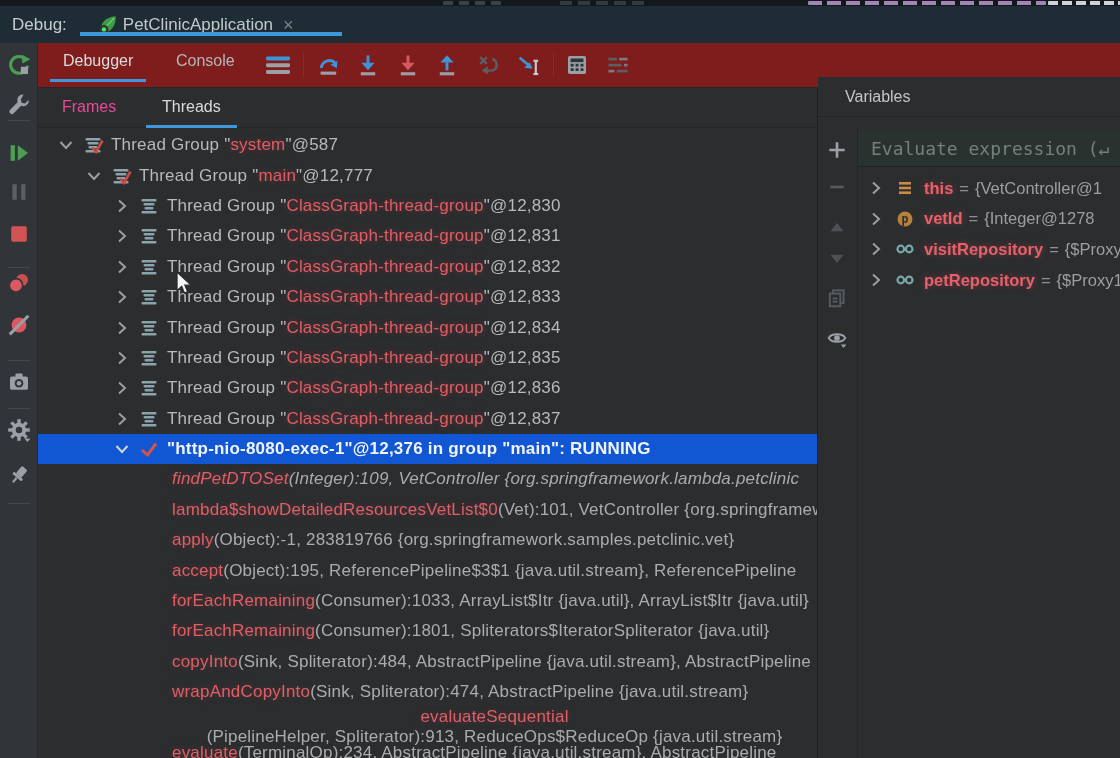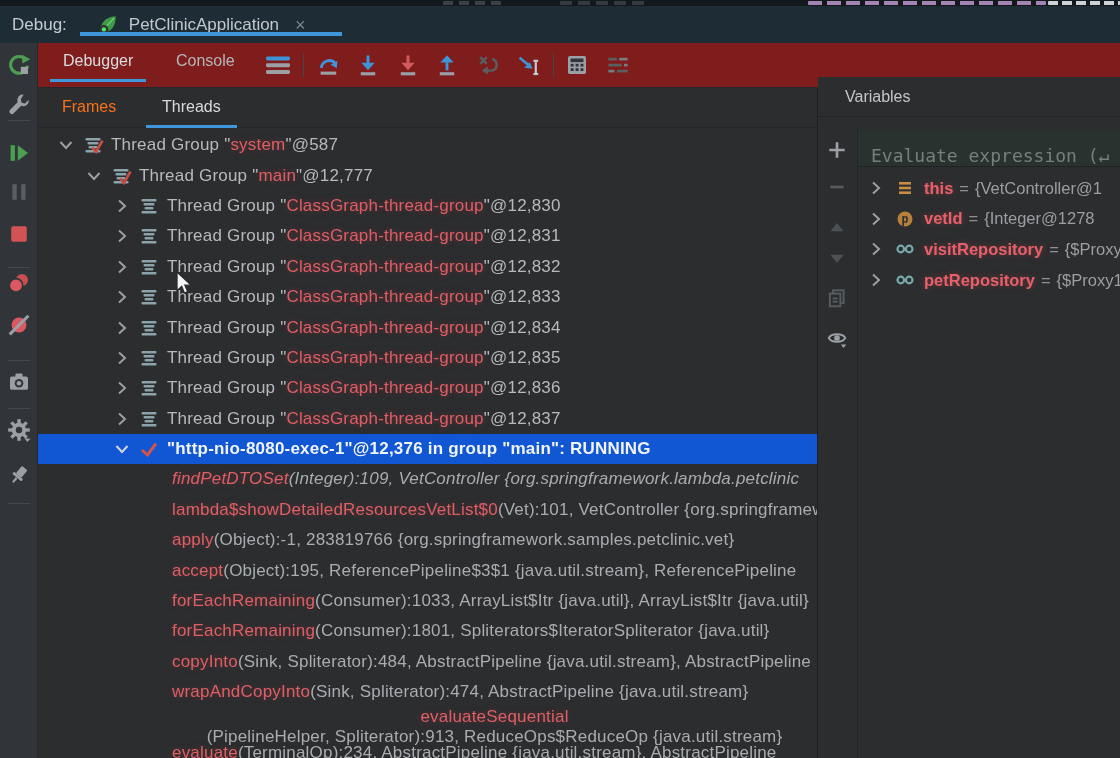--- a/index.html
+++ b/index.html
@@ -11,61 +11,61 @@
   .top-sliver{position:absolute;left:0;top:0;width:1120px;height:6px;background:#12181c}
   .frag{position:absolute;top:1px;height:4px;border-radius:1px}
   .f1{left:443px;width:58px;background:repeating-linear-gradient(90deg,#3a4147 0 10px,transparent 10px 16px)}
   .f2{left:560px;width:85px;background:repeating-linear-gradient(90deg,#343b40 0 12px,transparent 12px 18px)}
   .f3{left:808px;width:238px;background:repeating-linear-gradient(90deg,#a285b5 0 14px,transparent 14px 19px)}
   .f4{left:1048px;width:72px;background:repeating-linear-gradient(90deg,#ccd2d6 0 10px,transparent 10px 14px)}
 
   
   .debug-bar{position:absolute;left:0;top:6px;width:1120px;height:37px;background:#1d2c35;display:flex;align-items:center}
   .debug-label{color:#c7cbd0;font-size:17px;margin-left:12px}
-  .run-tab{display:flex;align-items:center;margin-left:30px;gap:10px;cursor:default}
+  .run-tab{display:flex;align-items:center;margin-left:30px;gap:4px;cursor:default}
   .run-tab .tab-icon{width:22px;height:22px}
   .run-tab .title{color:#c3c8cc;font-size:17px}
   .run-tab .close{color:#7e868c;font-size:18px;margin-left:6px;line-height:1}
   .run-tab-underline{position:absolute;left:80px;top:32px;width:262px;height:4px;background:#3f96da}
 
   
   .left-sidebar{position:absolute;left:0;top:43px;width:38px;height:715px;background:#313539;border-right:1px solid #26292c;box-sizing:border-box}
   .sb-icon{position:absolute;left:7px;width:24px;height:24px}
   .sb-sep{position:absolute;left:8px;width:22px;height:1px;background:#45494d}
 
   
   .toolbar{position:absolute;left:38px;top:43px;width:1082px;height:45px;background:#7f1d1d;border-bottom:1px solid #26292c;box-sizing:border-box}
   .tb-tab{position:absolute;top:0;height:36px;line-height:36px;padding:0 13px;font-size:16px;color:#b3b7ba;box-sizing:content-box}
   .tb-tab.active{color:#d8dcdf;border-bottom:3px solid #3f96da}
   .tb-icon{position:absolute;top:10px;width:24px;height:24px}
   .tb-sep{position:absolute;top:10px;width:1px;height:24px;background:#43474b}
 
   
   .view-tabs{position:absolute;left:38px;top:88px;width:779px;height:40px;background:#2b2d2f;border-bottom:1px solid #232628;box-sizing:border-box}
-  .vt{position:absolute;top:0;height:37px;line-height:38px;padding:0 16px;font-size:16px;color:#f97316}
+  .vt{position:absolute;top:0;height:37px;line-height:38px;padding:0 16px;font-size:16px;color:#ec4899}
   .vt.active{color:#d8dcdf;border-bottom:3px solid #3f96da}
   .vars-header{position:absolute;left:818px;top:77px;width:302px;height:40px;line-height:40px;background:#2b2d2f;border-bottom:1px solid #232628;box-sizing:border-box;color:#c3c7ca;font-size:16px;padding-left:27px}
   .v-divider{position:absolute;left:817px;top:88px;width:1px;height:670px;background:#1e2022}
 
   
   .threads-panel{position:absolute;left:38px;top:128px;width:779px;height:630px;overflow:hidden;padding-top:2px;box-sizing:border-box}
   .tree-row{height:30.4px;display:flex;align-items:center;white-space:nowrap;font-size:17px;letter-spacing:.2px;color:#b7babd}
   .tree-row.selected{background:#1156d3;color:#f1f4f6;font-weight:600}
   .chev{width:20px;height:20px;flex:0 0 20px}
   .t-icon{width:20px;height:20px;flex:0 0 20px;margin-left:7px}
   .t-label{margin-left:8px}
   .red{color:#e05d65;text-shadow:0 0 7px rgba(220,80,90,.35)}
   .frame-row{font-size:17px;letter-spacing:.2px;color:#a9adb0}
   .frame-method{color:#de5f66;text-shadow:0 0 7px rgba(220,80,90,.3)}
 
   
   .vars-panel{position:absolute;left:818px;top:128px;width:302px;height:630px;overflow:hidden}
   .vars-vline{position:absolute;left:39px;top:0;width:1px;height:630px;background:#232628}
   .vs-icon{position:absolute;left:8px;width:22px;height:22px}
-  .eval-field{position:absolute;left:40px;top:2px;width:262px;height:37px;background:#2a322f;border-bottom:1px solid #1f2224;box-sizing:border-box;display:flex;align-items:flex-end;overflow:hidden}
+  .eval-field{position:absolute;left:40px;top:2px;width:262px;height:37px;background:#2a322f;border-bottom:1px solid #1f2224;box-sizing:border-box;display:flex;align-items:center;overflow:hidden}
   .eval-ph{font-family:"DejaVu Sans Mono",monospace;font-size:18px;color:#74817b;padding-left:13px;white-space:pre}
   .vars-rows{position:absolute;left:40px;top:45px;width:280px}
   .var-row{height:30.6px;display:flex;align-items:center;white-space:nowrap;font-size:16.5px}
   .var-chev{width:20px;height:20px;margin-left:8px;flex:0 0 20px}
   .var-icon{width:20px;height:20px;margin-left:9px;flex:0 0 20px}
   .var-name{color:#e8606b;margin-left:9px;font-weight:700;text-shadow:0 0 7px rgba(220,80,90,.4)}
   .var-eq{color:#8d9194;margin:0 6px}
   .var-val{color:#9b9fa2}
 
   .mouse-cursor{position:absolute;left:174px;top:271px;z-index:60;pointer-events:none}

